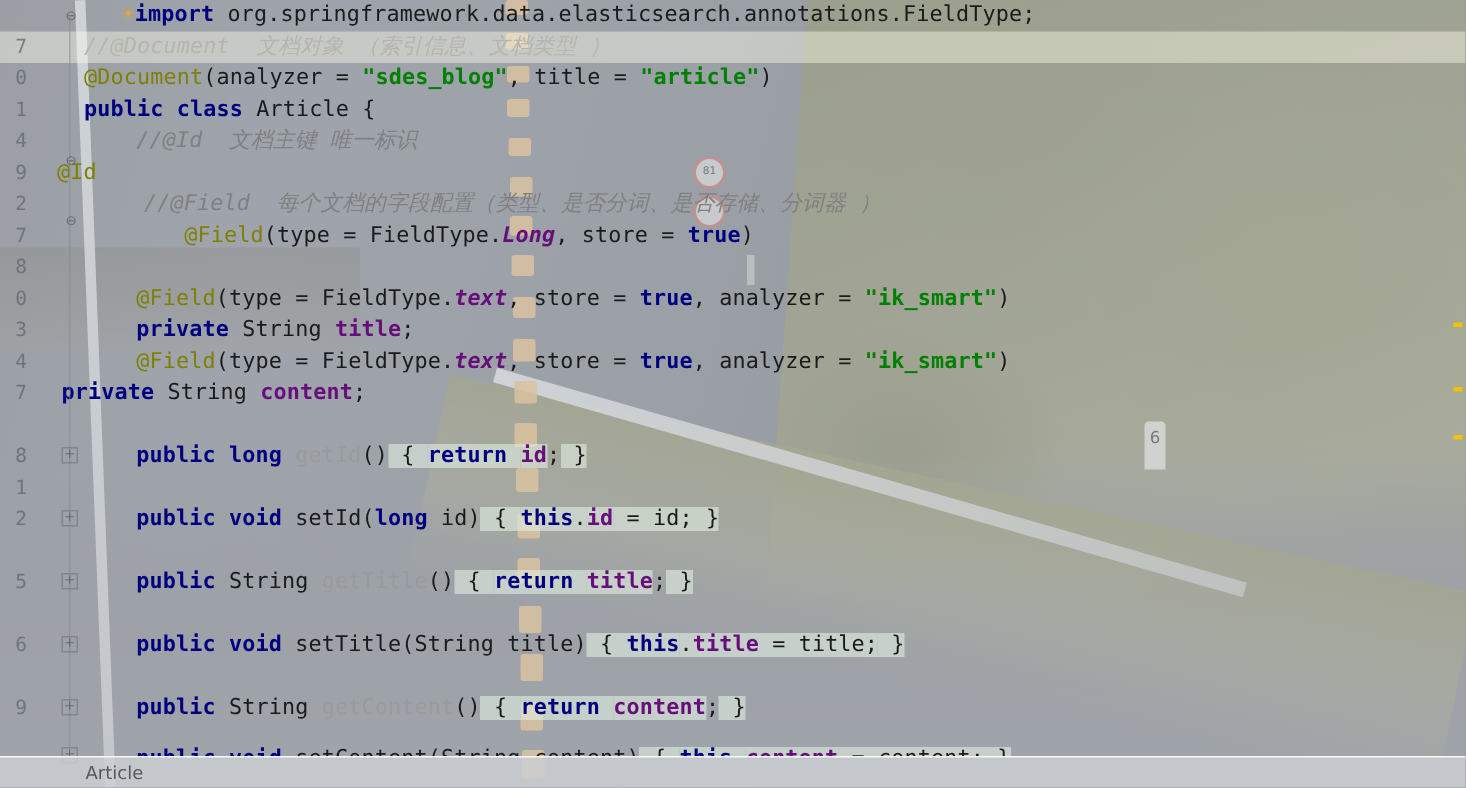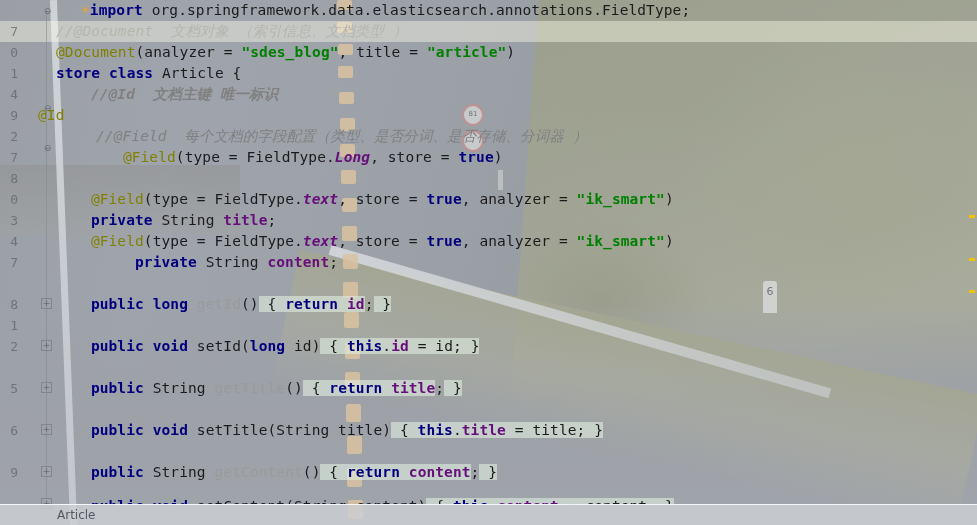--- a/index.html
+++ b/index.html
@@ -233,29 +233,29 @@
 </div>
 <div id="bg-veil"></div>
 
 <div id="editor">
 
   <div id="code-area">
       <div class="code-line" style="top: 0px;"><span class="txt" style="padding-left: 81px;"><span class="lightbulb">☀</span><span class="kw">import </span><span class="plain">org.springframework.data.elasticsearch.annotations.FieldType;</span></span></div>
       <div class="caret-row-hl" style="top: 21px;"></div>
       <div class="code-line" style="top: 21px;"><span class="txt" style="padding-left: 56px;"><span class="cmt">//@Document  文档对象 （索引信息、文档类型 ）</span></span></div>
       <div class="code-line" style="top: 42px;"><span class="txt" style="padding-left: 56px;"><span class="anno">@Document</span><span class="plain">(analyzer = </span><span class="str">"sdes_blog"</span><span class="plain">, title = </span><span class="str">"article"</span><span class="plain">)</span></span></div>
-      <div class="code-line" style="top: 63px;"><span class="txt" style="padding-left: 56px;"><span class="kw">store class </span><span class="plain">Article {</span></span></div>
-      <div class="code-line" style="top: 84px; font-weight: bold;"><span class="txt" style="padding-left: 90.88px;"><span class="cmt">//@Id  文档主键 唯一标识</span></span></div>
+      <div class="code-line" style="top: 63px;"><span class="txt" style="padding-left: 56px;"><span class="kw">public class </span><span class="plain">Article {</span></span></div>
+      <div class="code-line" style="top: 84px;"><span class="txt" style="padding-left: 90.88px;"><span class="cmt">//@Id  文档主键 唯一标识</span></span></div>
       <div class="code-line" style="top: 105px;"><span class="txt" style="padding-left: 38px;"><span class="anno">@Id</span></span></div>
       <div class="code-line" style="top: 126px;"><span class="txt" style="padding-left: 96px;"><span class="cmt">//@Field  每个文档的字段配置（类型、是否分词、是否存储、分词器 ）</span></span></div>
       <div class="code-line" style="top: 147px; padding-left: 32px;"><span class="txt" style="padding-left: 90.88px;"><span class="anno">@Field</span><span class="plain">(type = FieldType.</span><span class="stat">Long</span><span class="plain">, store = </span><span class="kw">true</span><span class="plain">)</span></span></div>
       <div class="code-line" style="top: 189px;"><span class="txt" style="padding-left: 90.88px;"><span class="anno">@Field</span><span class="plain">(type = FieldType.</span><span class="stat">text</span><span class="plain">, store = </span><span class="kw">true</span><span class="plain">, analyzer = </span><span class="str">"ik_smart"</span><span class="plain">)</span></span></div>
       <div class="code-line" style="top: 210px;"><span class="txt" style="padding-left: 90.88px;"><span class="kw">private </span><span class="plain">String </span><span class="field">title</span><span class="plain">;</span></span></div>
       <div class="code-line" style="top: 231px;"><span class="txt" style="padding-left: 90.88px;"><span class="anno">@Field</span><span class="plain">(type = FieldType.</span><span class="stat">text</span><span class="plain">, store = </span><span class="kw">true</span><span class="plain">, analyzer = </span><span class="str">"ik_smart"</span><span class="plain">)</span></span></div>
-      <div class="code-line" style="top: 252px;"><span class="txt" style="padding-left: 120px; margin-left: 15px;"><span class="kw">private </span><span class="plain">String </span><span class="field">content</span><span class="plain">;</span></span></div>
+      <div class="code-line" style="top: 252px;"><span class="txt" style="padding-left: 41px;"><span class="kw">private </span><span class="plain">String </span><span class="field">content</span><span class="plain">;</span></span></div>
       <div class="code-line" style="top: 294px;"><span class="txt" style="padding-left: 90.88px;"><span class="kw">public long </span><span class="method">getId</span><span class="plain">()</span><span class="plain" style="background: rgba(222, 235, 222, 0.62);"> { </span><span class="kw" style="background: rgba(222, 235, 222, 0.62);">return </span><span class="field" style="background: rgba(222, 235, 222, 0.62);">id</span><span class="plain">;</span><span class="plain" style="background: rgba(222, 235, 222, 0.62);"> }</span></span></div>
       <div class="code-line" style="top: 336px;"><span class="txt" style="padding-left: 90.88px;"><span class="kw">public void </span><span class="plain">setId(</span><span class="kw">long </span><span class="plain">id)</span><span class="plain" style="background: rgba(222, 235, 222, 0.62);"> { </span><span class="kw" style="background: rgba(222, 235, 222, 0.62);">this</span><span class="plain" style="background: rgba(222, 235, 222, 0.62);">.</span><span class="field" style="background: rgba(222, 235, 222, 0.62);">id</span><span class="plain" style="background: rgba(222, 235, 222, 0.62);"> = id;</span><span class="plain" style="background: rgba(222, 235, 222, 0.62);"> }</span></span></div>
       <div class="code-line" style="top: 378px;"><span class="txt" style="padding-left: 90.88px;"><span class="kw">public </span><span class="plain">String </span><span class="method">getTitle</span><span class="plain">()</span><span class="plain" style="background: rgba(222, 235, 222, 0.62);"> { </span><span class="kw" style="background: rgba(222, 235, 222, 0.62);">return </span><span class="field" style="background: rgba(222, 235, 222, 0.62);">title</span><span class="plain">;</span><span class="plain" style="background: rgba(222, 235, 222, 0.62);"> }</span></span></div>
       <div class="code-line" style="top: 420px;"><span class="txt" style="padding-left: 90.88px;"><span class="kw">public void </span><span class="plain">setTitle(String title)</span><span class="plain" style="background: rgba(222, 235, 222, 0.62);"> { </span><span class="kw" style="background: rgba(222, 235, 222, 0.62);">this</span><span class="plain" style="background: rgba(222, 235, 222, 0.62);">.</span><span class="field" style="background: rgba(222, 235, 222, 0.62);">title</span><span class="plain" style="background: rgba(222, 235, 222, 0.62);"> = title;</span><span class="plain" style="background: rgba(222, 235, 222, 0.62);"> }</span></span></div>
       <div class="code-line" style="top: 462px;"><span class="txt" style="padding-left: 90.88px;"><span class="kw">public </span><span class="plain">String </span><span class="method">getContent</span><span class="plain">()</span><span class="plain" style="background: rgba(222, 235, 222, 0.62);"> { </span><span class="kw" style="background: rgba(222, 235, 222, 0.62);">return </span><span class="field" style="background: rgba(222, 235, 222, 0.62);">content</span><span class="plain">;</span><span class="plain" style="background: rgba(222, 235, 222, 0.62);"> }</span></span></div>
       <div class="code-line" style="top: 496px; overflow: hidden;"><span class="txt" style="padding-left: 90.88px;"><span class="kw">public void </span><span class="plain">setContent(String content)</span><span class="plain" style="background: rgba(222, 235, 222, 0.62);"> { </span><span class="kw" style="background: rgba(222, 235, 222, 0.62);">this</span><span class="plain" style="background: rgba(222, 235, 222, 0.62);">.</span><span class="field" style="background: rgba(222, 235, 222, 0.62);">content</span><span class="plain" style="background: rgba(222, 235, 222, 0.62);"> = content;</span><span class="plain" style="background: rgba(222, 235, 222, 0.62);"> }</span></span></div>
     </div>
 
   <div id="gutter">
     <div class="fold-line" style="top:10px; height:488px;"></div>

